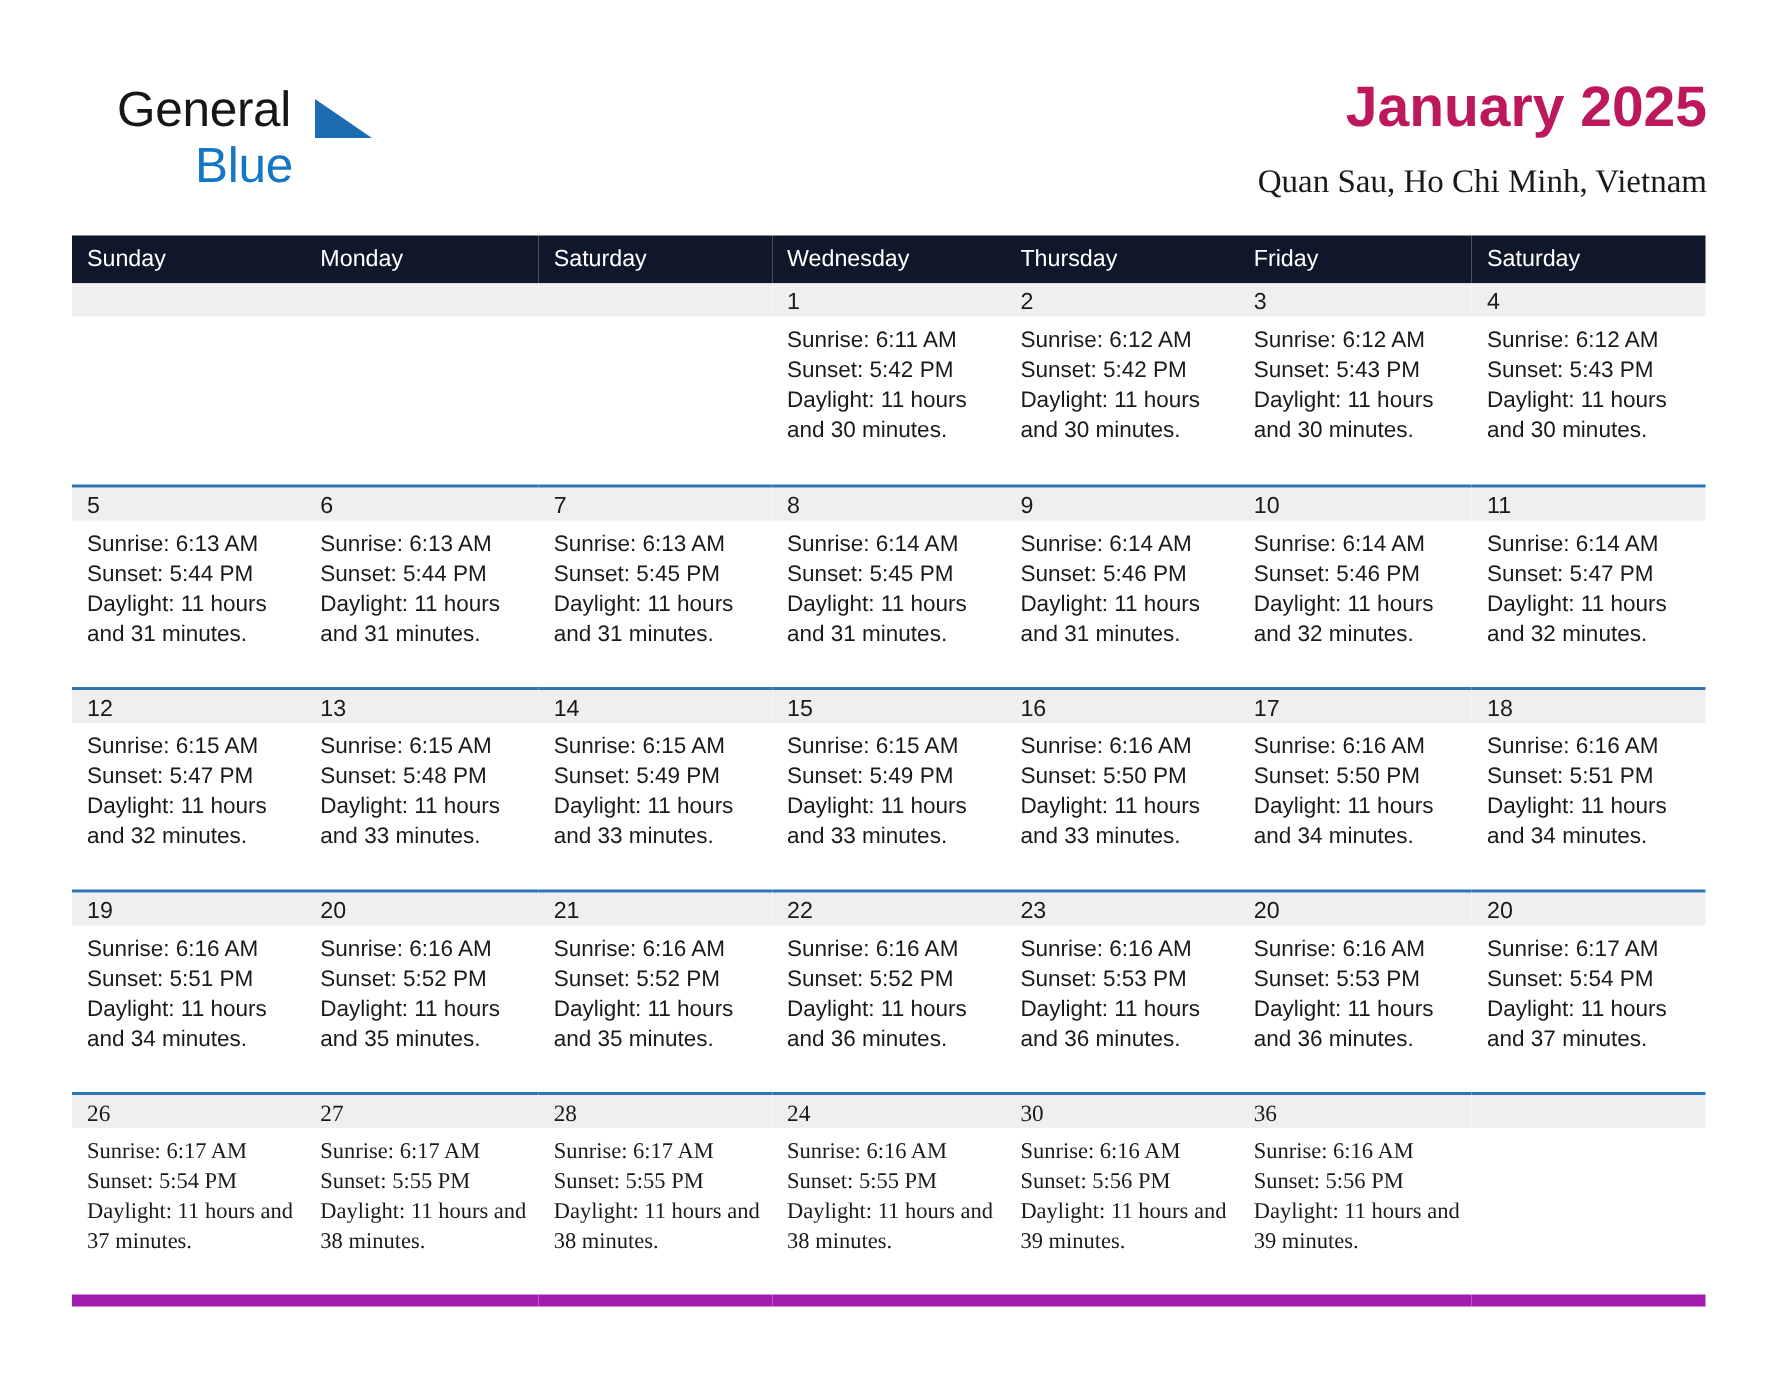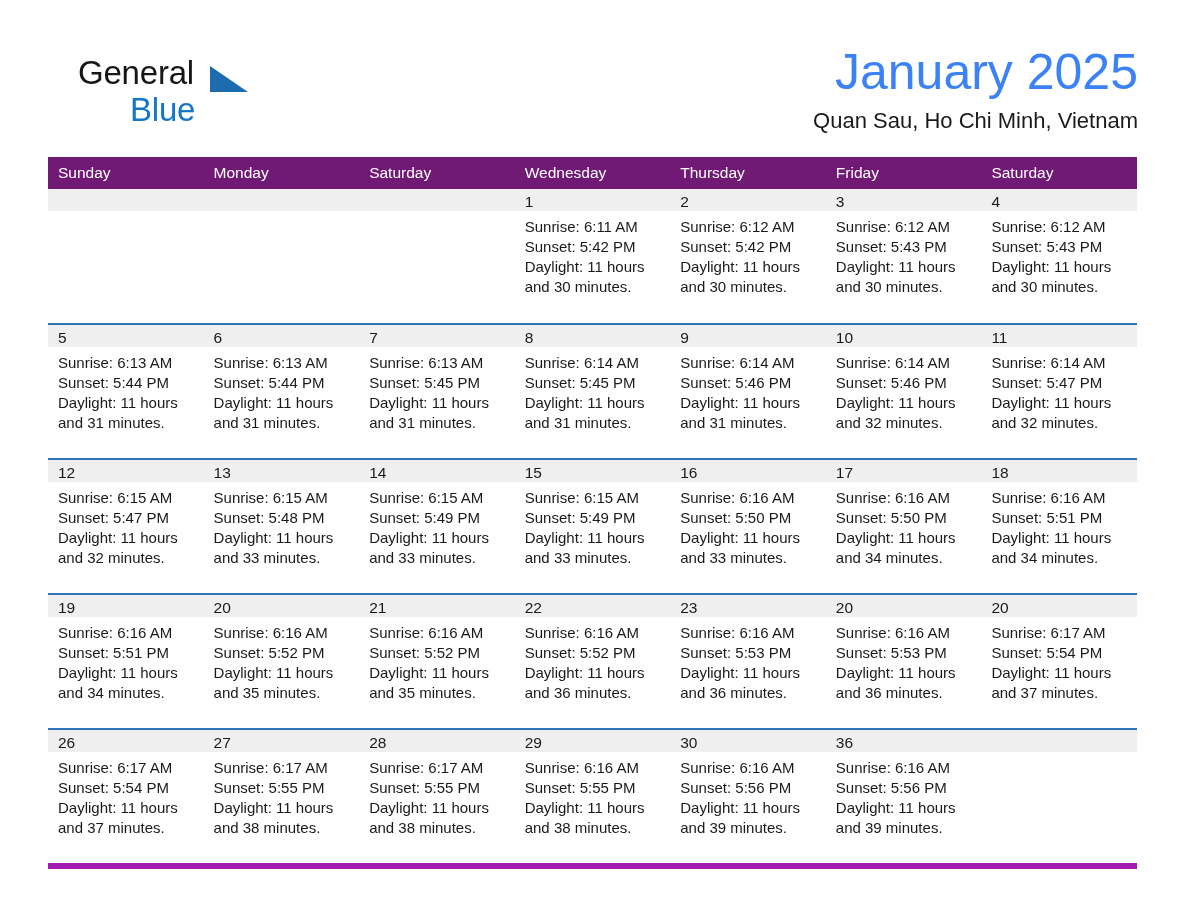--- a/index.html
+++ b/index.html
@@ -70,48 +70,49 @@
     border-top: 26px solid transparent;
   }
 
   .title-block {
     position: absolute;
     right: 0;
     top: 0;
     text-align: right;
   }
   .cal-title {
-    font-size: 50px;
+    font-size: 38px;
     line-height: 52px;
-    color: #3b82f6;
-    font-weight: normal;
+    color: #be185d;
+    font-weight: bold;
     margin: 0;
     white-space: nowrap;
   }
   .cal-subtitle {
     font-size: 22px;
     line-height: 30px;
     color: #1a1a1a;
     margin: 8px 0 0 0;
     font-weight: normal;
     white-space: nowrap;
+    font-family: Liberation Serif, serif;
   }
 
   
   .calendar {
     position: absolute;
     left: 48px;
     top: 157px;
     width: 1089px;
     border-collapse: collapse;
     table-layout: fixed;
   }
 
   .calendar th {
-    background: #701a75;
+    background: #0f172a;
     color: #ffffff;
     font-weight: normal;
     font-size: 15.5px;
     text-align: left;
     padding: 6px 0 7px 10px;
     height: 19px;
     border: none;
   }
 
   .week-row {
@@ -121,21 +122,22 @@
   .calendar td {
     vertical-align: top;
     padding: 0;
     border: none;
     border-bottom: 2px solid #2e75b6;
     height: 133px;
     width: 155.57px;
     background: #ffffff;
   }
   .calendar tr.week-row:last-child td {
-    border-bottom: 6px solid #a21caf;
+    border-bottom: 8px solid #a21caf;
+    font-family: Liberation Serif, serif;
   }
 
   .daynum-band {
     background: #efefef;
     height: 22px;
     padding: 3px 0 0 10px;
     box-sizing: border-box;
     font-size: 15.5px;
     line-height: 19px;
     color: #1a1a1a;
@@ -429,21 +431,21 @@
           </td>
           <td class="day-cell">
             <div class="daynum-band">28</div>
             <div class="cell-body">
               <div>Sunrise: 6:17 AM</div>
               <div>Sunset: 5:55 PM</div>
               <div class="daylight-wrap">Daylight: 11 hours and 38 minutes.</div>
             </div>
           </td>
           <td class="day-cell">
-            <div class="daynum-band">29</div>
+            <div class="daynum-band">24</div>
             <div class="cell-body">
               <div>Sunrise: 6:16 AM</div>
               <div>Sunset: 5:55 PM</div>
               <div class="daylight-wrap">Daylight: 11 hours and 38 minutes.</div>
             </div>
           </td>
           <td class="day-cell">
             <div class="daynum-band">30</div>
             <div class="cell-body">
               <div>Sunrise: 6:16 AM</div>

